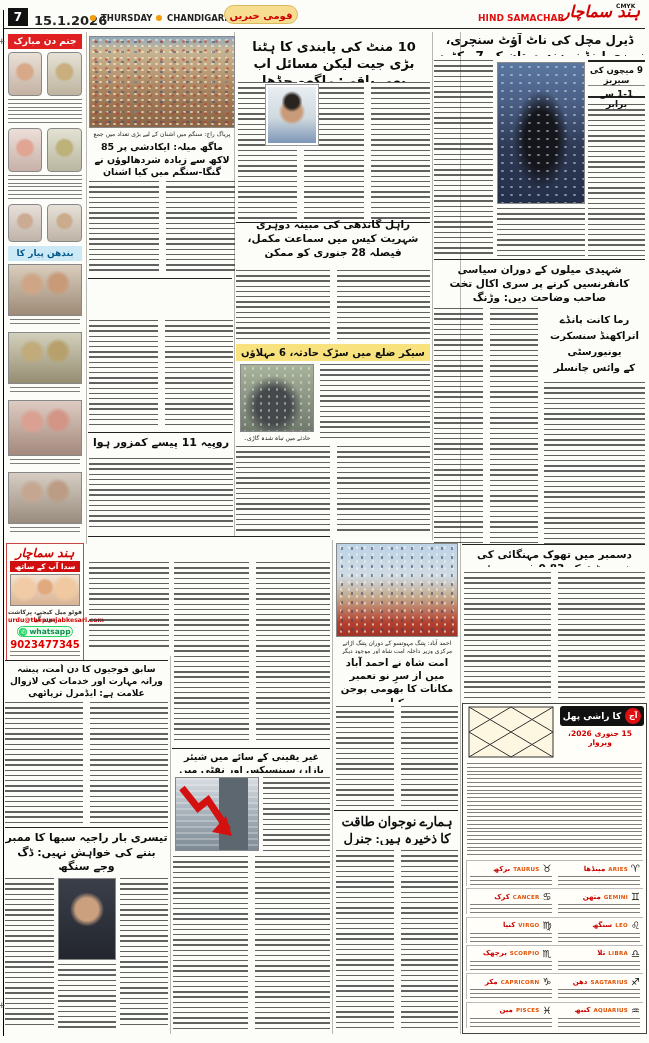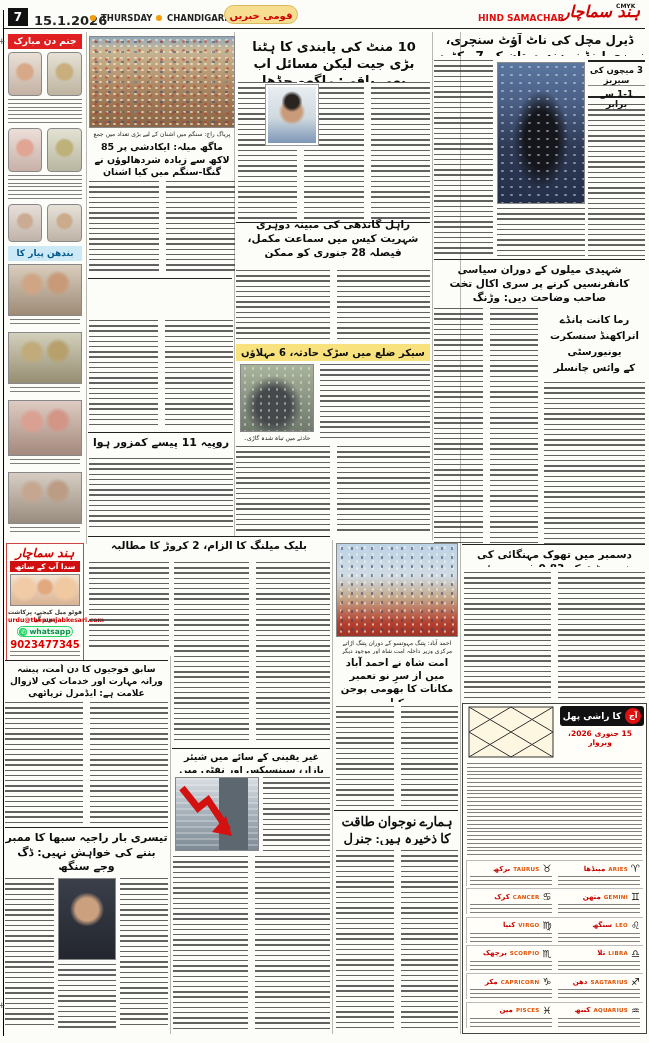--- a/index.html
+++ b/index.html
@@ -152,21 +152,20 @@
   <div class="abs cols2" style="left:89px;top:320px;width:144px;height:108px;">
       <i class="tx"></i>
       <i class="tx"></i>
     </div>
 
   <div class="abs hrule" style="left:88px;top:432px;width:144px;"></div>
   <div class="abs ur hl" style="left:89px;top:436px;width:144px;height:18px;font-size:11px;">روپیہ 11 پیسے کمزور ہوا</div>
   <div class="abs tx" style="left:89px;top:458px;width:144px;height:72px;"></div>
 
   <div class="abs hrule" style="left:88px;top:536px;width:242px;"></div>
-  <div class="abs ur hl" style="left:88px;top:539px;width:242px;height:19px;font-size:10.5px;">بلیک میلنگ کا الزام، 2 کروڑ کا مطالبہ</div>
   <div class="abs tx" style="left:89px;top:562px;width:80px;height:86px;"></div>
   <div class="abs cols2" style="left:174px;top:562px;width:156px;height:180px;">
       <i class="tx"></i>
       <i class="tx"></i>
     </div>
 
   <div class="abs ur hl" style="left:238px;top:22px;width:192px;height:44px;font-size:13px;margin-top:16px;">10 منٹ کی پابندی کا ہٹنا بڑی جیت لیکن مسائل اب بھی باقی: راگھو چڈھا</div>
   <div class="abs cols3" style="left:238px;top:82px;width:192px;height:138px;">
       <i class="tx"></i>
       <i class="tx"></i>
@@ -228,21 +227,21 @@
 
   <div class="abs hrule" style="left:334px;top:810px;width:124px;"></div>
   <div class="abs ur hl" style="left:336px;top:813px;width:122px;height:32px;font-size:13px;font-family:Liberation Serif, serif;">ہمارے نوجوان طاقت کا ذخیرہ ہیں: جنرل اوپیندر دویدی</div>
   <div class="abs cols2" style="left:336px;top:850px;width:122px;height:182px;">
       <i class="tx"></i>
       <i class="tx"></i>
     </div>
 
   <div class="abs ur hl" style="left:434px;top:33px;width:211px;height:23px;font-size:12px;">ڈیرل مچل کی ناٹ آؤٹ سنچری، نیوزی لینڈ نے ہندوستان کو 7 وکٹوں سے ہرایا</div>
   <div class="abs" style="left:588px;top:60px;width:57px;height:38px;border-top:2px solid #222;border-bottom:2px solid #222;text-align:center;">
-    <div class="ur" style="font-size:8.5px;font-weight:bold;padding-top:3px;border-bottom:1px solid #888;">3 میچوں کی سیریز</div>
+    <div class="ur" style="font-size:8.5px;font-weight:bold;padding-top:3px;border-bottom:1px solid #888;">9 میچوں کی سیریز</div>
     <div class="ur" style="font-size:9px;font-weight:bold;padding-top:3px;">1-1 سے برابر</div>
   </div>
   <div class="abs ph ph-cricket" style="left:497px;top:62px;width:88px;height:142px;"></div>
   <div class="abs tx" style="left:434px;top:60px;width:59px;height:196px;"></div>
   <div class="abs tx" style="left:588px;top:104px;width:57px;height:152px;"></div>
   <div class="abs tx" style="left:497px;top:208px;width:88px;height:48px;"></div>
 
   <div class="abs hrule" style="left:434px;top:259px;width:211px;"></div>
   <div class="abs ur hl" style="left:434px;top:263px;width:211px;height:40px;font-size:10.5px;">شہیدی میلوں کے دوران سیاسی کانفرنسیں کرنے پر سری اکال تخت صاحب وضاحت دیں: وڑنگ</div>
   <div class="abs cols2" style="left:434px;top:308px;width:104px;height:236px;">

